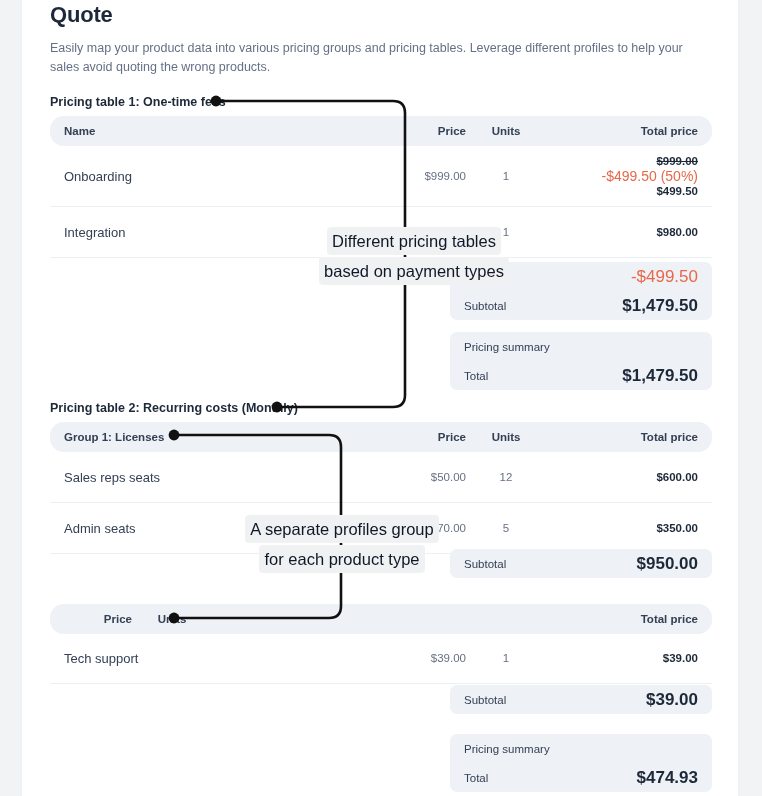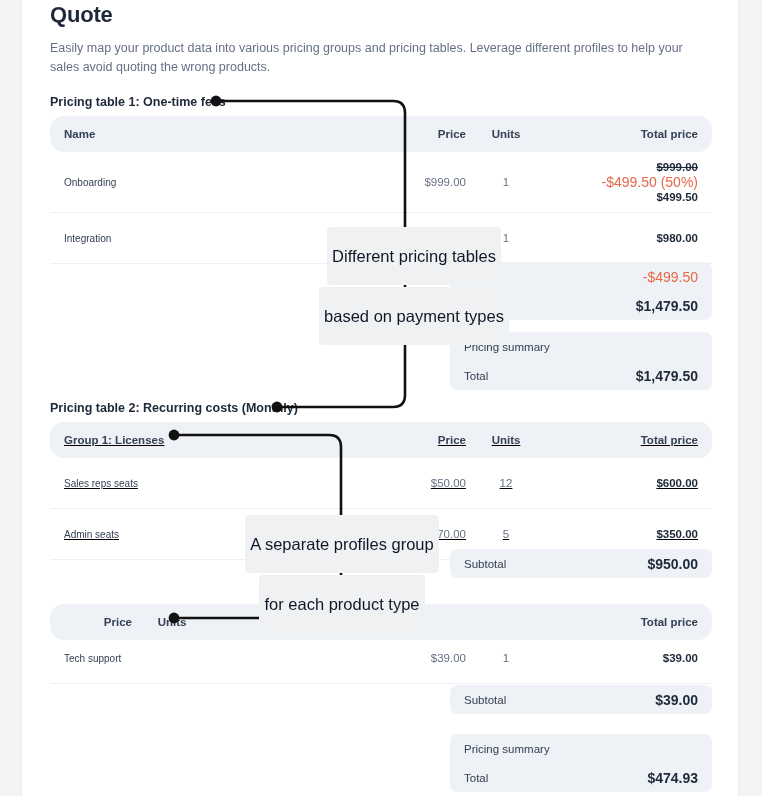--- a/index.html
+++ b/index.html
@@ -55,46 +55,46 @@
     font-size: 12.5px;
     font-weight: 700;
     color: #1d2939;
     line-height: 16px;
   }
   #label-table1 { position: absolute; left: 0px; top: 94px; }
   #label-table2 { position: absolute; left: 0px; top: 400px; }
 
   .ptable { position: absolute; left: 0px; width: 662px; }
   #table1 { top: 116px; }
-  #table2 { top: 422px; text-decoration: underline; }
+  #table2 { top: 422px; }
 
   .thead {
     display: flex;
     align-items: center;
     background: #eef1f6;
     border-radius: 14px;
-    height: 36px;
+    height: 30px;
     padding: 0 14px;
     box-sizing: border-box;
   }
   .thead .c-name  { flex: 0 0 334px; font-size: 11.5px; font-weight: 600; color: #344054; }
   .thead .c-price { flex: 0 0 68px;  font-size: 11.5px; font-weight: 600; color: #344054; text-align: right; }
   .thead .c-units { flex: 0 0 80px;  font-size: 11.5px; font-weight: 600; color: #344054; text-align: center; }
   .thead .c-total { flex: 1 1 auto;  font-size: 11.5px; font-weight: 600; color: #344054; text-align: right; }
 
   .trow {
     display: flex;
     align-items: center;
     padding: 0 14px;
     box-sizing: border-box;
     border-bottom: 1px solid #eceff3;
     min-height: 51px;
   }
   .trow.tall { min-height: 61px; }
-  .trow .c-name  { flex: 0 0 334px; font-size: 10px; color: #344054; }
+  .trow .c-name  { flex: 0 0 334px; font-size: 13px; color: #344054; }
   .trow .c-price { flex: 0 0 68px;  font-size: 11.5px; color: #667085; text-align: right; }
   .trow .c-units { flex: 0 0 80px;  font-size: 11.5px; color: #667085; text-align: center; }
   .trow .c-total { flex: 1 1 auto;  text-align: right; }
   .total-main   { font-size: 11.5px; font-weight: 700; color: #1d2939; display:block; line-height:15px; }
   .total-strike { font-size: 11.5px; font-weight: 700; color: #1d2939; text-decoration: line-through; display:block; line-height:15px; }
   .total-disc   { font-size: 14px; color: #e8684a; display:block; line-height:15px; }
 
   .summary-block {
     position: absolute;
     width: 262px;
@@ -104,38 +104,38 @@
     box-sizing: border-box;
     padding: 0 14px;
   }
   .sum-line {
     display: flex;
     align-items: center;
     justify-content: space-between;
     height: 29px;
   }
   .sum-label { font-size: 11.5px; color: #344054; font-weight: 500; }
-  .sum-value { font-size: 14px; color: #1d2939; font-weight: 700; }
+  .sum-value { font-size: 17px; color: #1d2939; font-weight: 700; }
   .sum-value.neg { color: #e8684a; font-weight: 400; }
   .sum-title { font-size: 11.5px; color: #344054; font-weight: 500; }
 
   
   .callout {
     position: absolute;
     text-align: center;
     font-size: 16.5px;
     color: #101828;
     line-height: 26px;
     z-index: 30;
     pointer-events: none;
   }
   .callout span {
     background: #f0f1f3;
     border-radius: 4px;
-    padding: 16px 5px;
+    padding: 1px 5px;
     display: inline-block;
     margin: 1px 0;
   }
   #callout-1 { left: 296px; top: 226px; width: 236px; }
   #callout-2 { left: 224px; top: 514px; width: 236px; }
 
   #connectors { position: absolute; left: 0; top: 0; width: 762px; height: 796px; z-index: 20; pointer-events: none; }
 </style>
 </head>
 <body>

